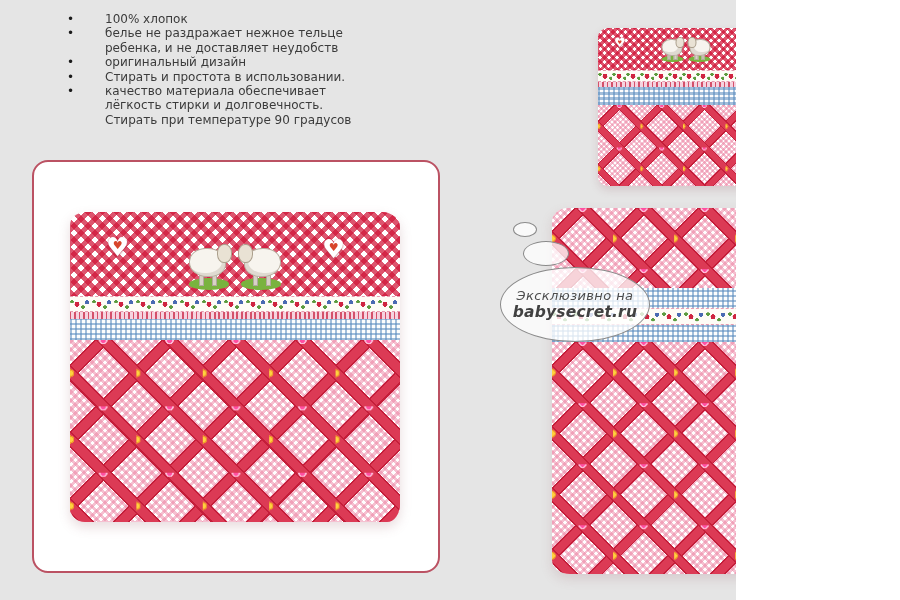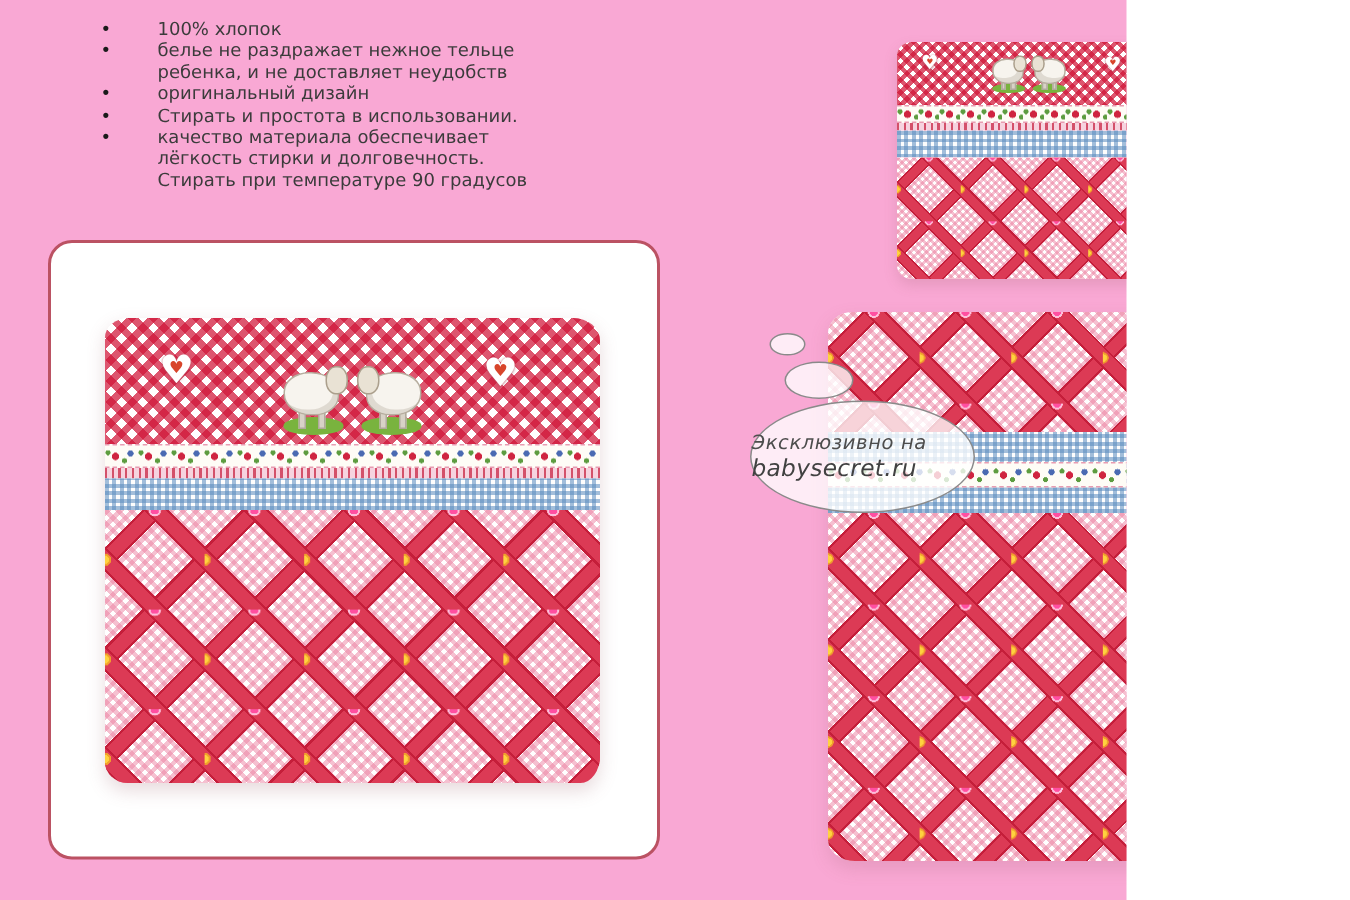--- a/index.html
+++ b/index.html
@@ -1,17 +1,17 @@
 <!DOCTYPE html>
 <html><head>
 <meta charset="utf-8">
 <style>
   html,body{margin:0;padding:0;background:#fff;}
-  .page{position:relative;width:736px;height:600px;background:#f9a8d4;overflow:hidden;
-        font-family:"DejaVu Sans","Liberation Sans",sans-serif;padding-left:15px;}
+  .page{position:relative;width:736px;height:600px;background:#e5e5e5;overflow:hidden;
+        font-family:"DejaVu Sans","Liberation Sans",sans-serif;}
 
   
   .features{position:absolute;left:66px;top:12px;width:300px;margin:0;padding:0;list-style:none;}
   .features li{position:relative;padding-left:39px;max-width:278px;
                font-size:12px;line-height:14.4px;color:#3b3b3b;}
   .features li::before{content:"\2022";position:absolute;left:1px;top:0;
                font-size:12px;color:#1a1a1a;}
 
   
   .g-red{background-color:#fff;background-image:
@@ -105,24 +105,24 @@
   .dv-band{height:54px;}
   .dv-floral{position:absolute;left:0;right:0;top:20px;height:15px;}
 
   
   .bubble-dot{position:absolute;border:1px solid #8a8a8a;border-radius:50%;
      background:rgba(255,255,255,.78);z-index:6;}
   .bd-sm{left:513px;top:222px;width:22px;height:13px;}
   .bd-md{left:523px;top:241px;width:44px;height:23px;}
   .bubble{position:absolute;left:500px;top:267px;width:148px;height:73px;
      border:1px solid #8a8a8a;border-radius:50%;background:rgba(255,255,255,.78);
-     display:flex;flex-direction:column;align-items:flex-start;justify-content:center;
+     display:flex;flex-direction:column;align-items:center;justify-content:center;
      z-index:6;}
   .bubble .b1{font-style:italic;font-size:13px;color:#4d4d4d;letter-spacing:.4px;}
-  .bubble .b2{font-style:italic;font-weight:normal;font-size:15.5px;color:#414141;letter-spacing:.2px;}
+  .bubble .b2{font-style:italic;font-weight:bold;font-size:15.5px;color:#414141;letter-spacing:.2px;}
 </style>
 </head>
 <body>
 
 <div class="page">
 
   <ul class="features">
     <li>100% хлопок</li>
     <li>белье не раздражает нежное тельце ребенка, и не доставляет неудобств</li>
     <li>оригинальный дизайн</li>

